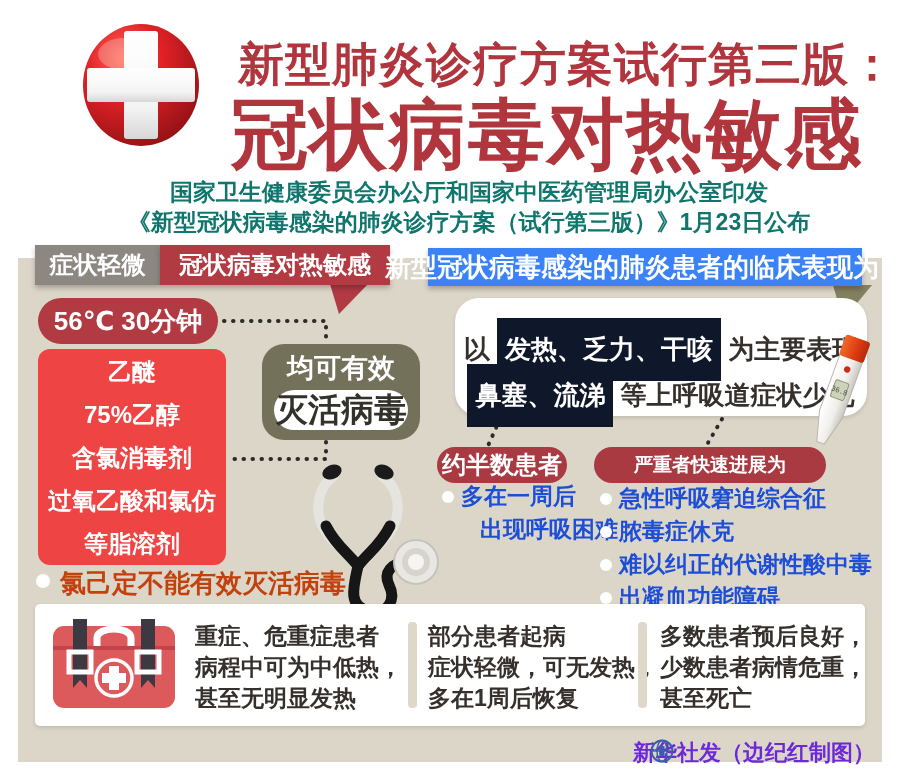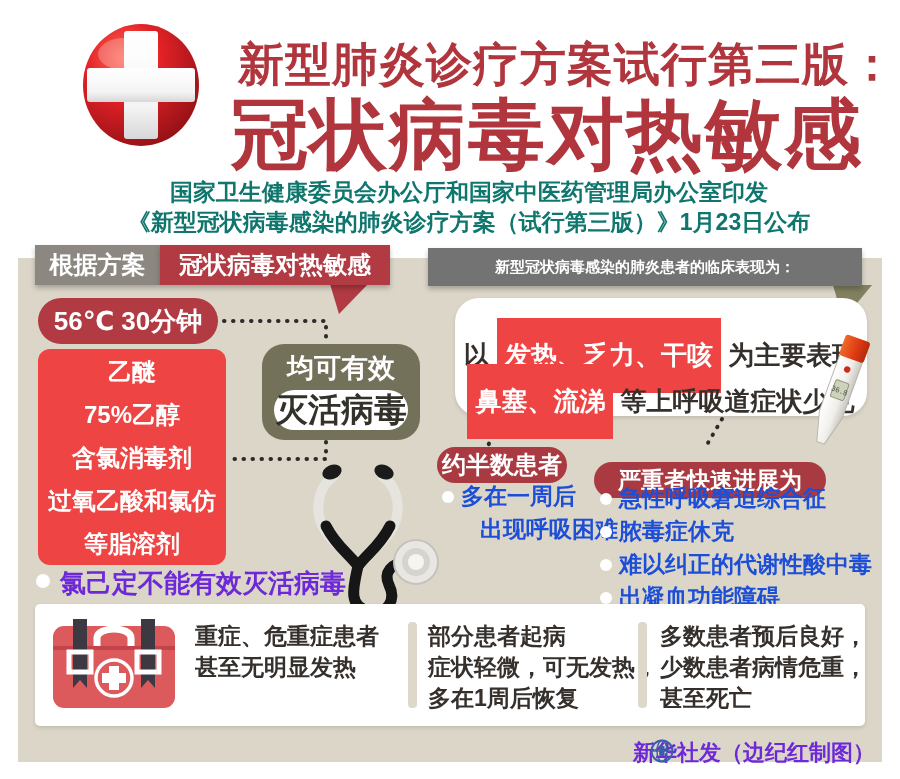--- a/index.html
+++ b/index.html
@@ -25,36 +25,36 @@
   .temp-pill{left:38px;top:298px;width:180px;height:46px;border-radius:23px;background:#b13a43;
     color:#fff;font-size:26px;font-weight:bold;display:flex;align-items:center;justify-content:center;z-index:2;}
   .solvent-box{left:38px;top:349px;width:188px;height:216px;border-radius:12px;background:#ef4444;
     color:#fff;font-size:24px;font-weight:bold;display:flex;flex-direction:column;
     align-items:center;justify-content:center;z-index:2;}
   .solvent-box .line{line-height:43px;white-space:nowrap;}
   .effect-box{left:262px;top:344px;width:158px;height:96px;border-radius:22px;background:#73715a;z-index:2;}
   .effect-line1{width:158px;text-align:center;margin-top:6px;color:#fff;font-size:27px;font-weight:bold;}
   .effect-pill{position:absolute;left:12px;top:46px;width:134px;height:40px;border-radius:20px;background:#fff;
     color:#32312a;font-size:33px;font-weight:bold;display:flex;align-items:center;justify-content:center;}
-  .note-line{left:60px;top:566px;font-size:26px;font-weight:bold;color:#6d28d9;white-space:nowrap;z-index:2;}
+  .note-line{left:60px;top:566px;font-size:26px;font-weight:bold;color:#c2410c;white-space:nowrap;z-index:2;}
   .note-dot{left:36px;top:574px;width:14px;height:14px;border-radius:50%;background:#fff;z-index:2;}
   
-  .olive-bar{left:428px;top:248px;width:434px;height:38px;background:#737373;color:#fff;
-    font-size:15px;font-weight:bold;display:flex;align-items:center;justify-content:center;
+  .olive-bar{left:428px;top:248px;width:434px;height:38px;background:#3b82f6;color:#fff;
+    font-size:26px;font-weight:bold;display:flex;align-items:center;justify-content:center;
     white-space:nowrap;box-shadow:0 3px 5px rgba(0,0,0,.25);z-index:3;}
   .clinical-box{left:455px;top:298px;width:412px;height:118px;border-radius:24px;background:#fff;
     box-shadow:0 2px 4px rgba(0,0,0,.12);z-index:2;}
   .clin-line{position:absolute;left:0;width:412px;text-align:center;font-size:26px;font-weight:bold;
     color:#35302c;white-space:nowrap;}
   .clin-line1{top:20px;} .clin-line2{top:66px;}
-  .hl{background:#ef4444;color:#fff;padding:20px 8px;display:inline-block;}
+  .hl{background:#0f172a;color:#fff;padding:14px 8px;display:inline-block;}
   .pill-half{left:437px;top:447px;width:130px;height:36px;border-radius:18px;background:#a93a42;
     color:#fff;font-size:24px;font-weight:bold;display:flex;align-items:center;justify-content:center;z-index:2;}
-  .pill-severe{left:594px;top:462px;width:232px;height:36px;border-radius:18px;background:#a93a42;
-    color:#fff;font-size:23px;font-weight:bold;display:flex;align-items:center;justify-content:center;z-index:2;}
+  .pill-severe{left:594px;top:447px;width:232px;height:36px;border-radius:18px;background:#a93a42;
+    color:#fff;font-size:19px;font-weight:bold;display:flex;align-items:center;justify-content:center;z-index:2;}
   .blist{z-index:2;font-size:23px;font-weight:bold;color:#1d4ed8;}
   .blist .item{position:relative;padding-left:19px;line-height:33px;white-space:nowrap;}
   .blist .item .dot{position:absolute;left:0;top:11px;width:12px;height:12px;border-radius:50%;background:#fff;}
   .half-list{left:442px;top:480px;}
   .half-list .cont{padding-left:19px;line-height:33px;white-space:nowrap;}
   .severe-list{left:600px;top:482px;}
   
   .bottom-box{left:35px;top:604px;width:830px;height:122px;border-radius:5px;background:#fff;
     box-shadow:0 2px 4px rgba(0,0,0,.12);z-index:2;}
   .bcol{position:absolute;font-size:23px;font-weight:bold;color:#35302c;line-height:31px;white-space:nowrap;}
@@ -107,21 +107,21 @@
   <rect x="44" y="9" width="34" height="108" rx="3" fill="url(#crossg)"></rect>
   <rect x="7" y="46" width="108" height="34" rx="3" fill="url(#crossg)"></rect>
   <ellipse cx="44" cy="32" rx="26" ry="16" fill="#ffffff" opacity="0.25"></ellipse>
 </svg>
 
 <div class="abs title1">新型肺炎诊疗方案试行第三版：</div>
 <div class="abs title2">冠状病毒对热敏感</div>
 <div class="abs subtitle sub1">国家卫生健康委员会办公厅和国家中医药管理局办公室印发</div>
 <div class="abs subtitle sub2">《新型冠状病毒感染的肺炎诊疗方案（试行第三版）》1月23日公布</div>
 
-<div class="abs tag-gray">根据方案</div>
+<div class="abs tag-gray">症状轻微</div>
 <div class="abs tag-red">冠状病毒对热敏感</div>
 
 <div class="abs temp-pill">56℃ 30分钟</div>
 
 <div class="abs solvent-box">
   <div class="line">乙醚</div>
   <div class="line">75%乙醇</div>
   <div class="line">含氯消毒剂</div>
   <div class="line">过氧乙酸和氯仿</div>
   <div class="line">等脂溶剂</div>
@@ -202,20 +202,21 @@
   </div>
   <div class="item">
     <span class="dot"></span>
     <span>出凝血功能障碍</span>
   </div>
 </div>
 
 <div class="abs bottom-box">
   <div class="bcol bcol1">
     <div>重症、危重症患者</div>
+    <div>病程中可为中低热，</div>
     <div>甚至无明显发热</div>
   </div>
   <div class="bdiv bdiv1"></div>
   <div class="bcol bcol2">
     <div>部分患者起病</div>
     <div>症状轻微，可无发热，</div>
     <div>多在1周后恢复</div>
   </div>
   <div class="bdiv bdiv2"></div>
   <div class="bcol bcol3">

